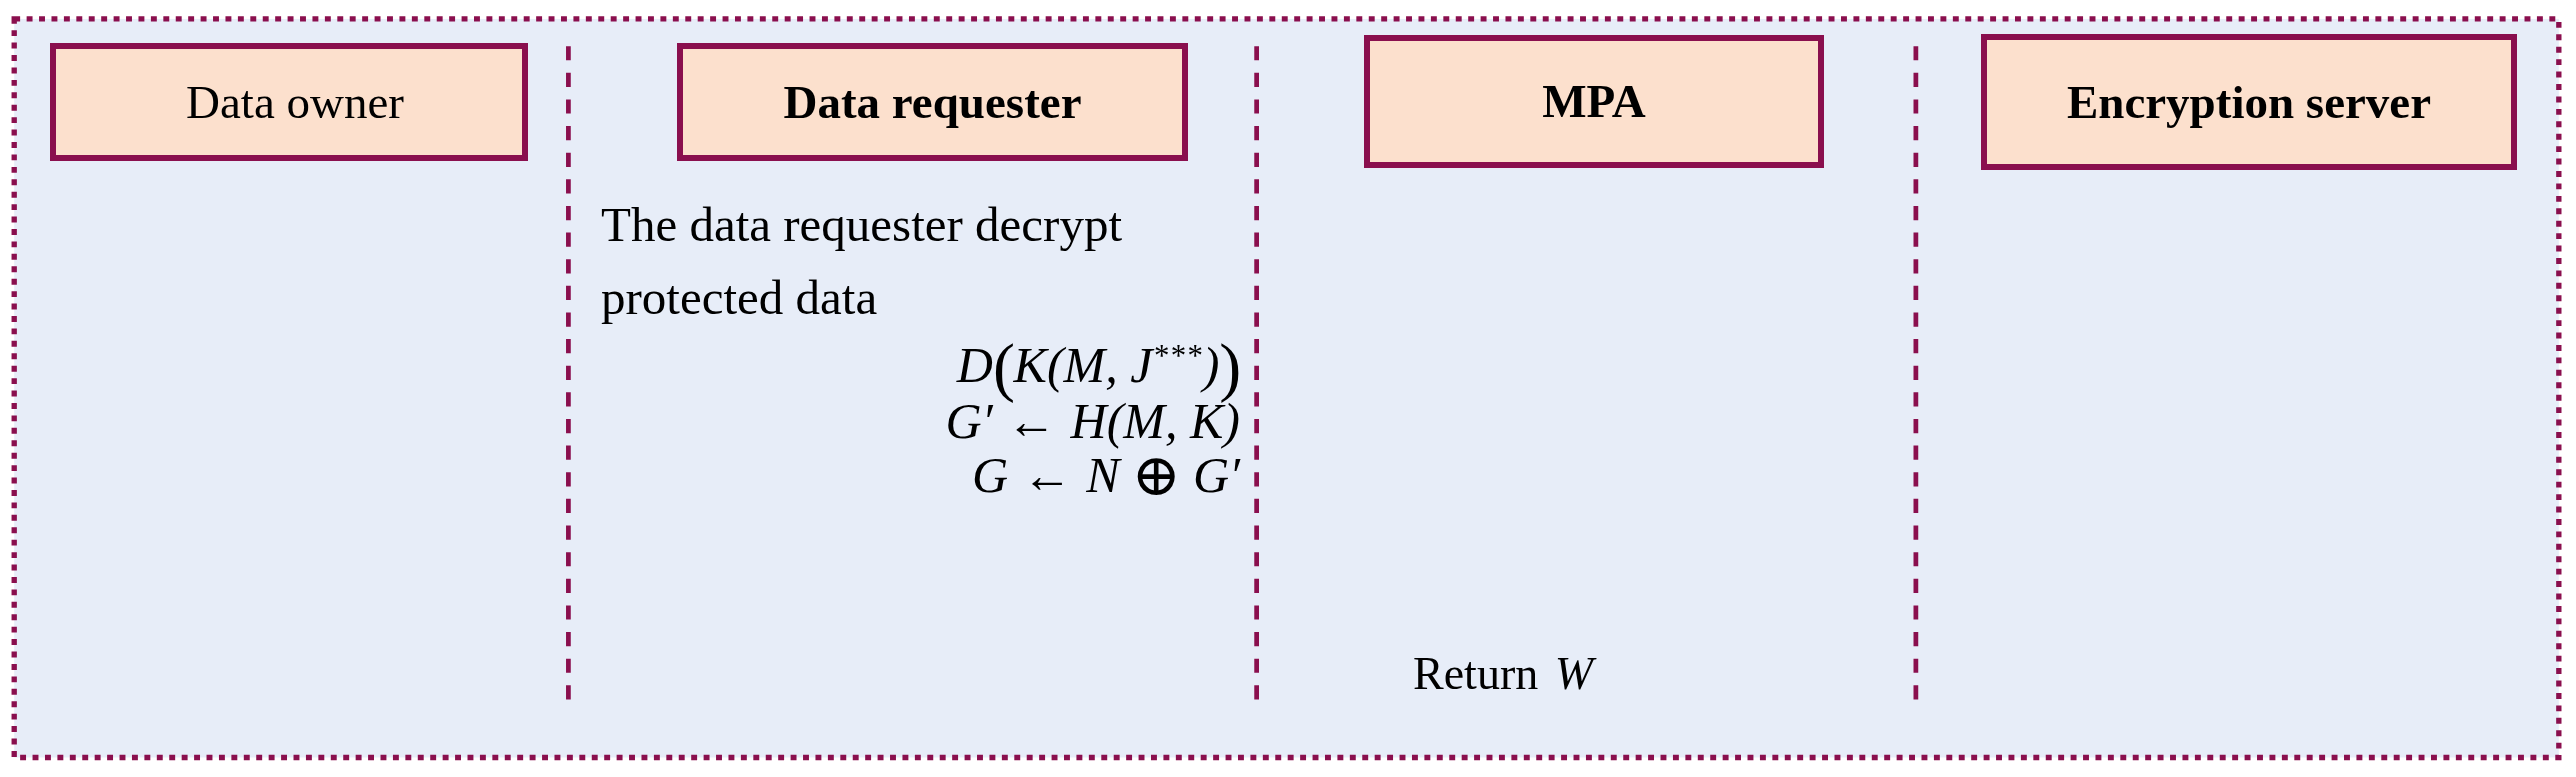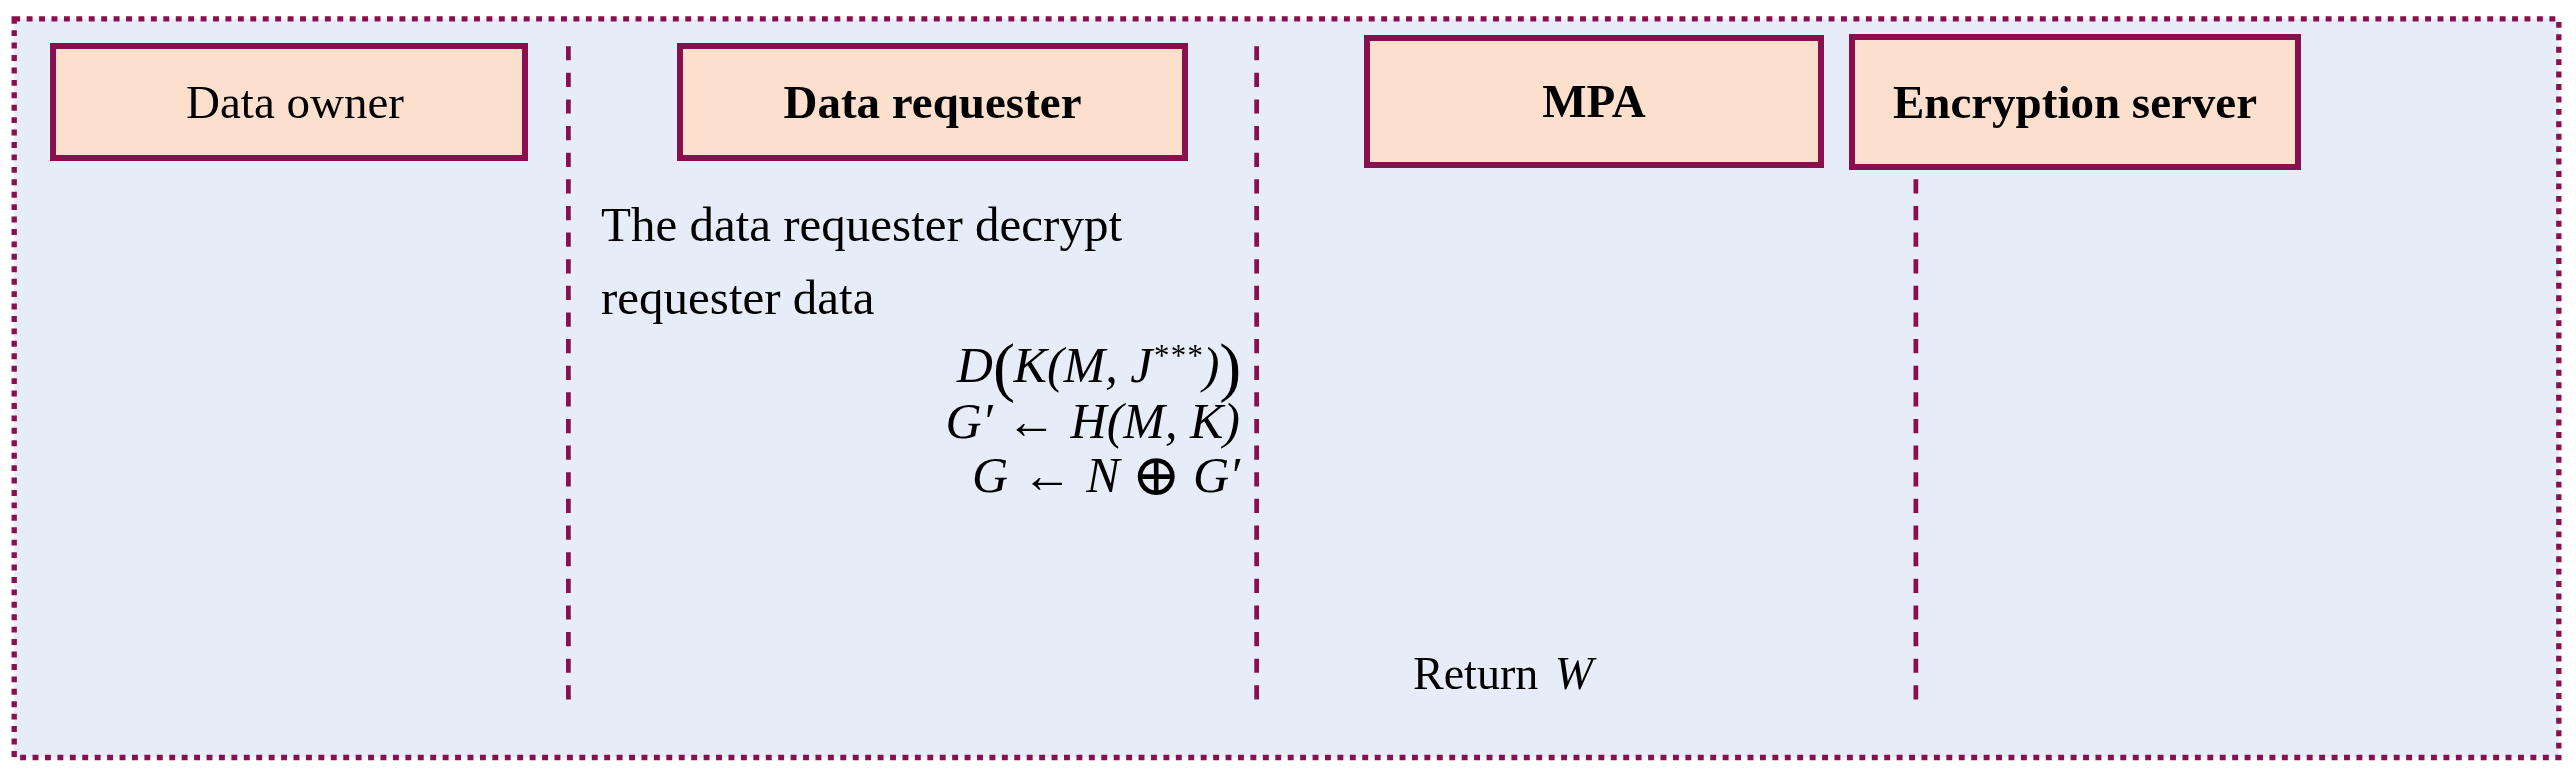--- a/index.html
+++ b/index.html
@@ -27,21 +27,21 @@
     border:6.5px solid var(--maroon,#8a0f4e);
     display:flex;align-items:center;justify-content:center;
   }
   .box-label{font-size:47px;line-height:1;color:var(--ink,#000);}
   .w400 .box-label{font-weight:400;margin-left:12px;}
   .w700 .box-label{font-weight:700;}
 
   .b1{left:50px;top:43px;width:478px;height:118px;}
   .b2{left:677px;top:43px;width:511px;height:118px;}
   .b3{left:1324px;top:35px;width:460px;height:133px;margin-left:40px;}
-  .b4{left:1849px;top:34px;width:452px;height:136px;}
+  .b4{left:1981px;top:34px;width:536px;height:136px;}
 
   .note{
     position:absolute;z-index:2;left:601px;top:188px;width:657px;
     font-size:49px;line-height:73px;font-family:Liberation Serif, serif;
   }
   .note-line{display:block;white-space:nowrap;}
 
   .formulas{
     position:absolute;z-index:2;left:595px;top:329px;width:645px;
     text-align:right;font-size:50px;line-height:54px;
@@ -83,21 +83,21 @@
   <div class="box b3 w700">
     <span class="box-label">MPA</span>
   </div>
 
   <div class="box b4 w700">
     <span class="box-label">Encryption server</span>
   </div>
 
   <div class="note">
     <span class="note-line">The data requester decrypt</span>
-    <span class="note-line">requester data</span>
+    <span class="note-line">protected data</span>
   </div>
 
   <div class="formulas">
 
     <div class="formula">
       <span class="it">D</span><span class="bigp">(</span><span class="it">K(M, J</span><span class="supstars">***</span><span class="it">)</span><span class="bigp">)</span>
     </div>
 
     <div class="formula">
       <span class="it">G′</span><span class="arrow">←</span><span class="it">H(M, K)</span>

